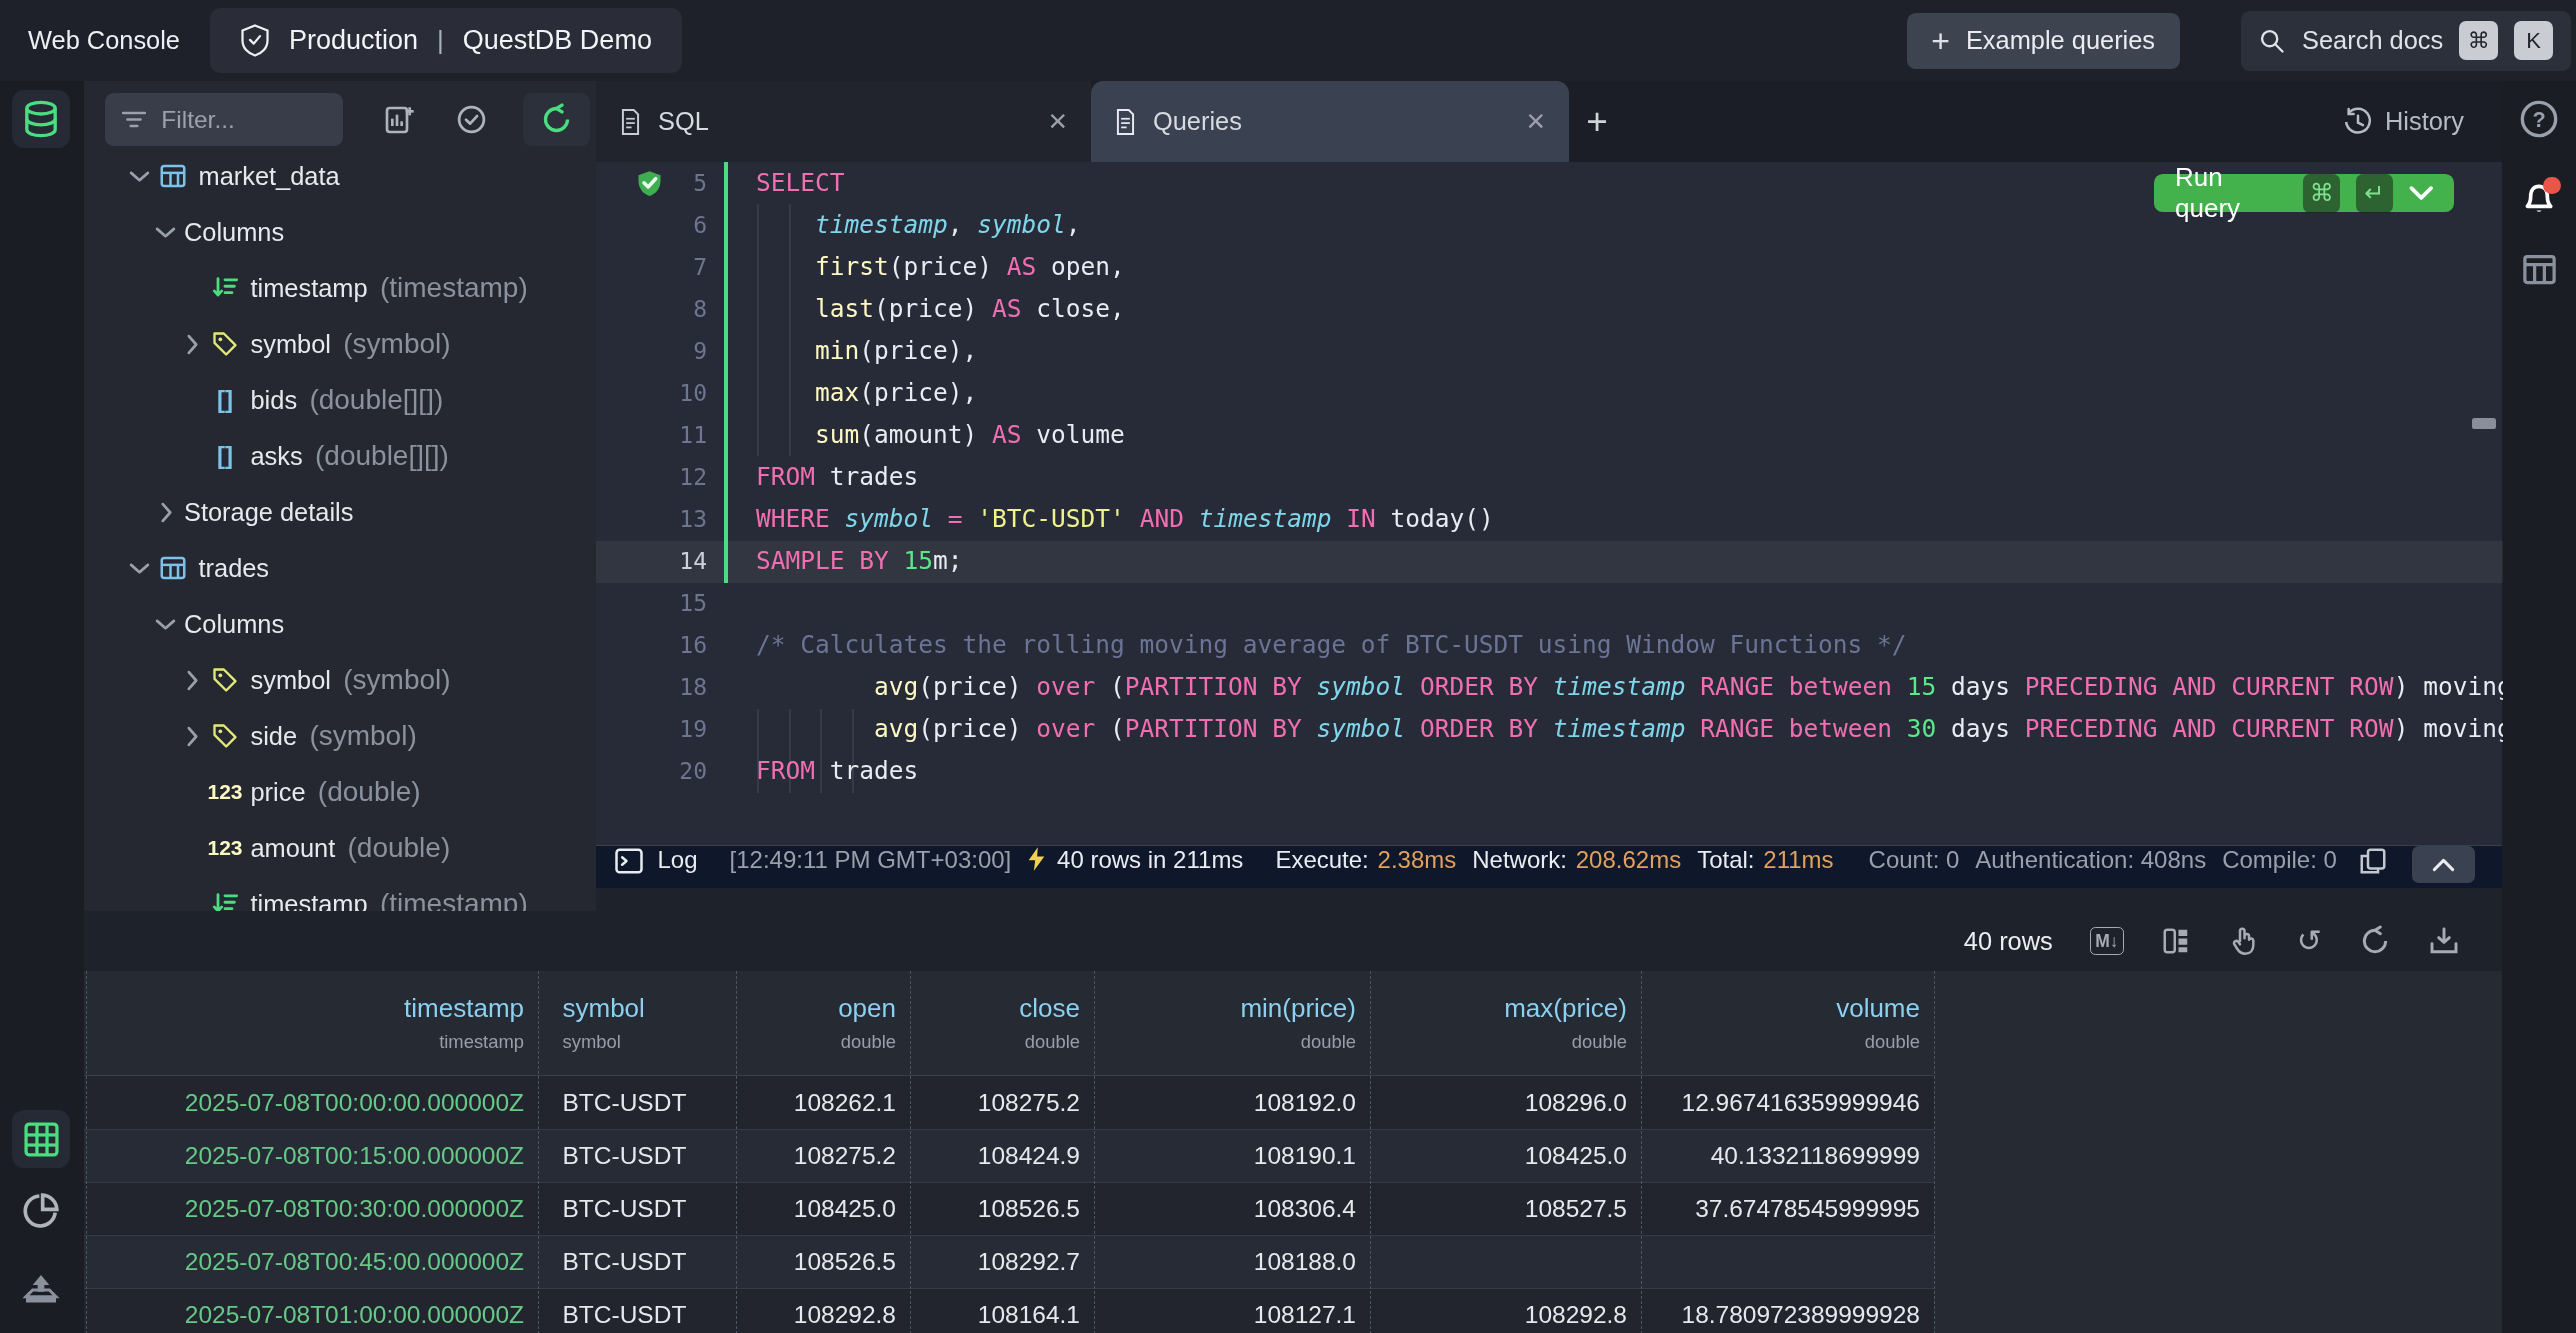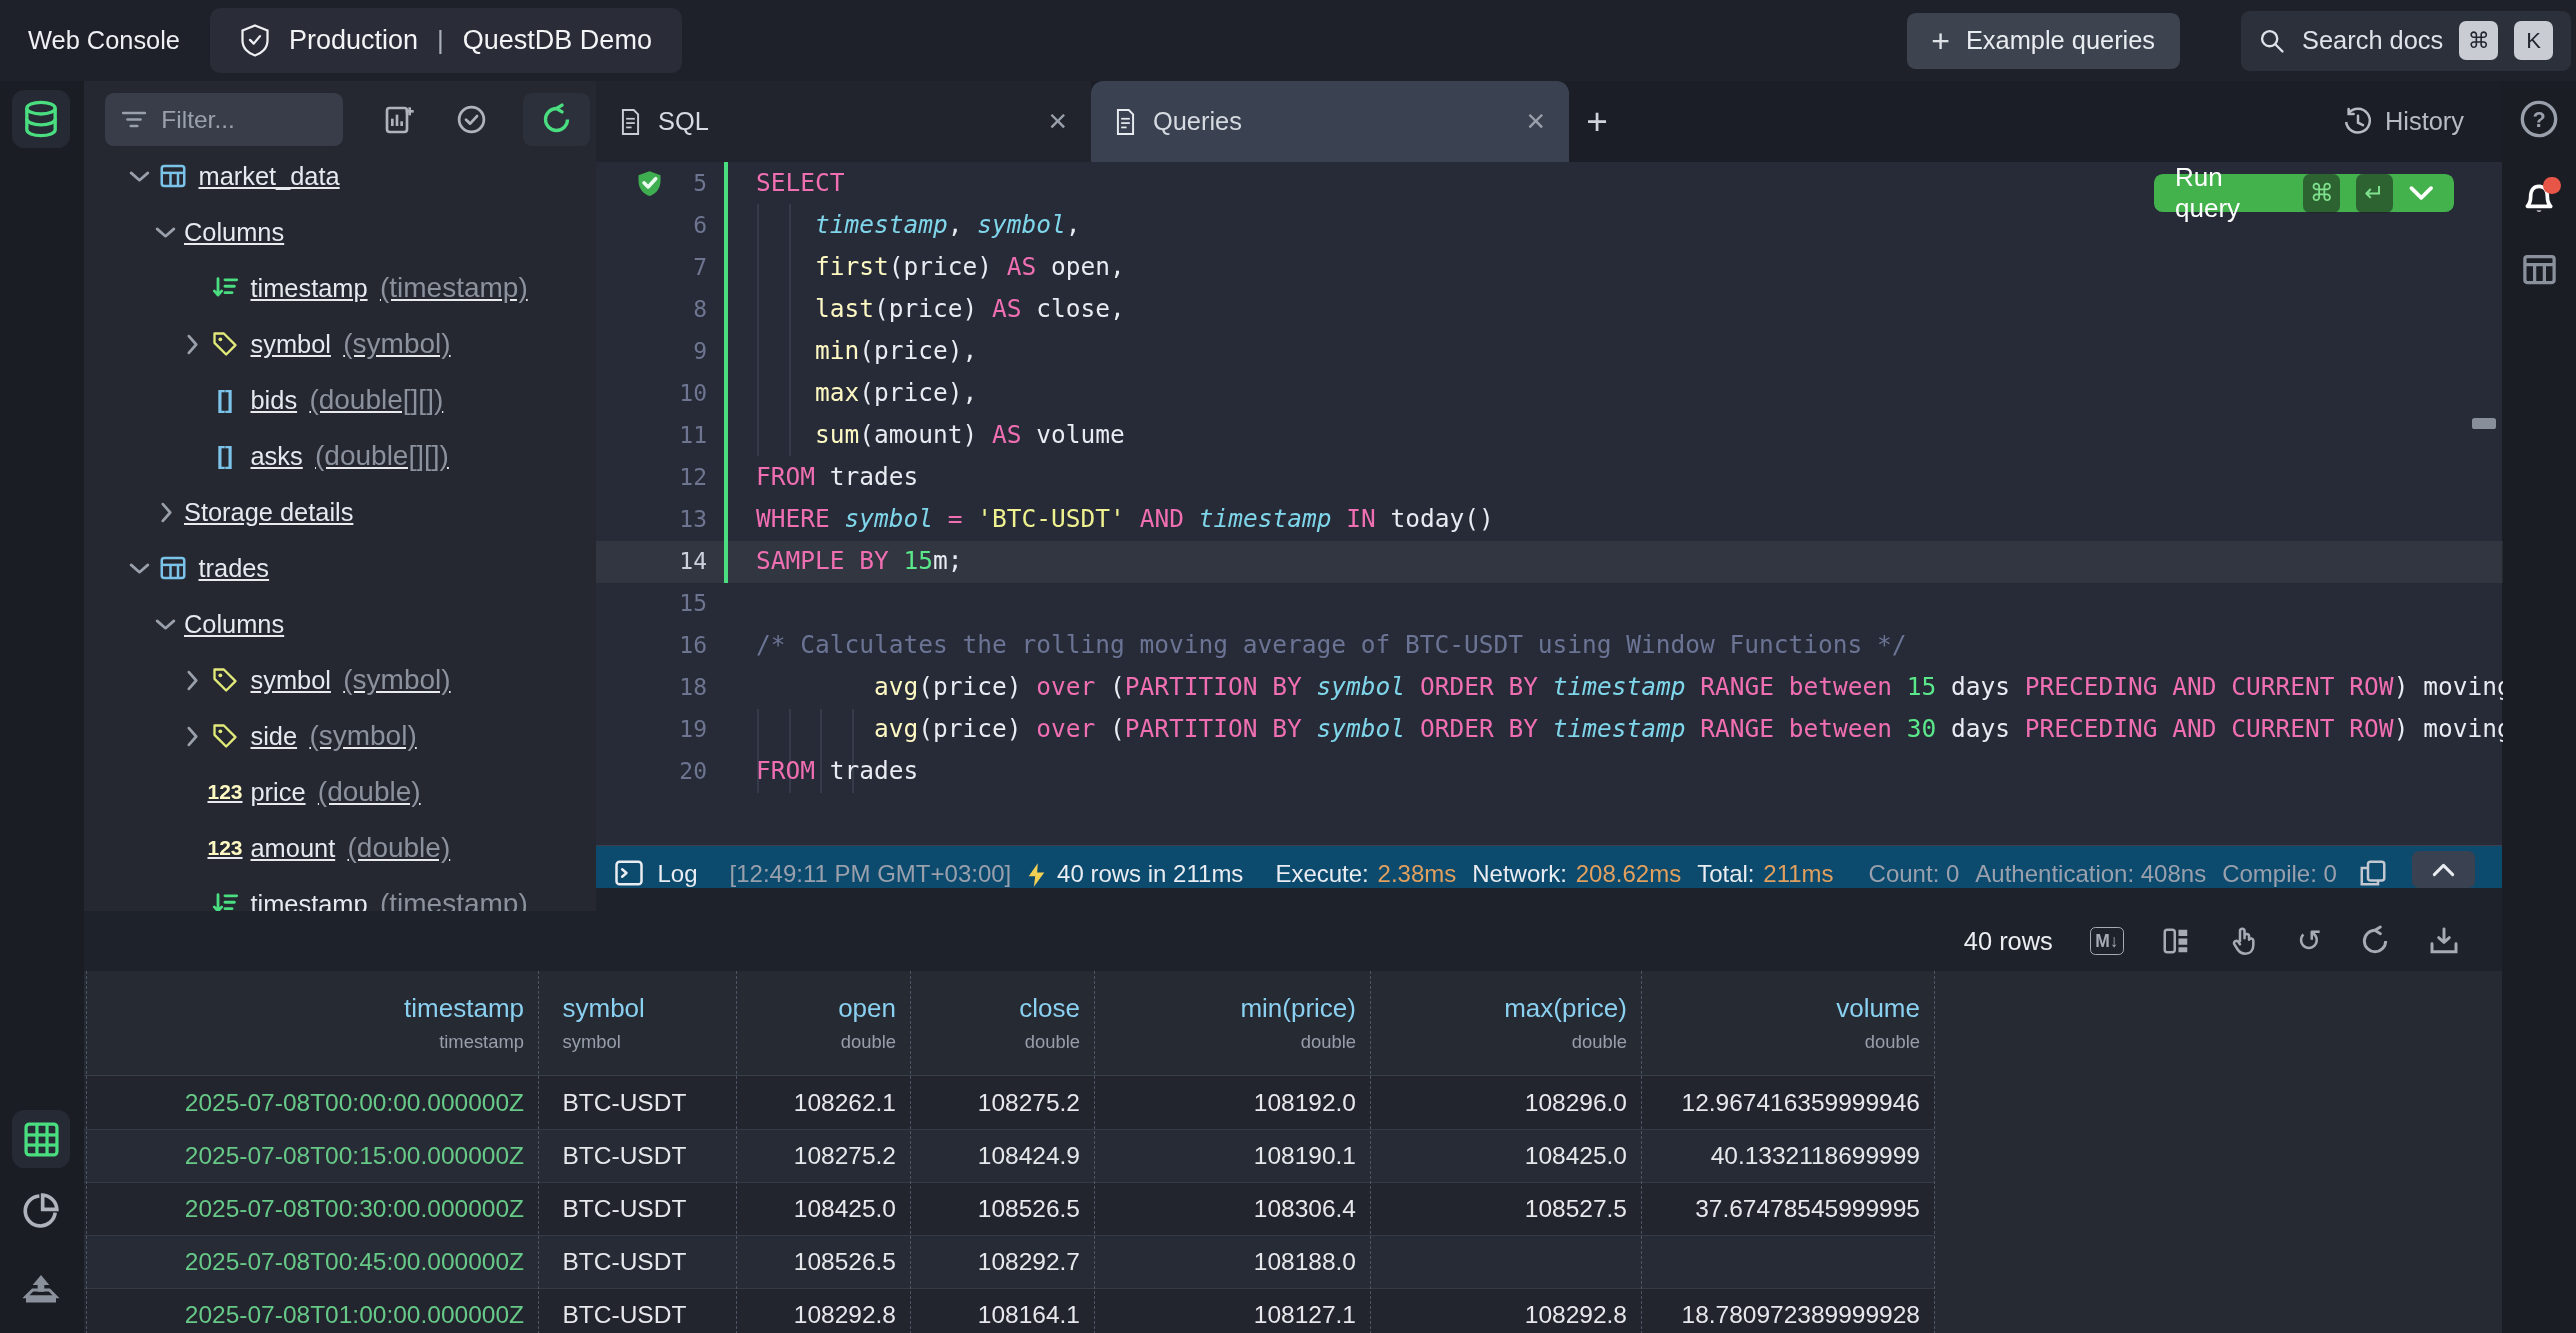--- a/index.html
+++ b/index.html
@@ -33,21 +33,21 @@
   .sidebar{position:absolute;left:84px;top:81px;width:512px;height:831px;background:#252831;overflow:hidden;}
   .sidebar-top{margin-top:12.3px;height:53px;display:flex;align-items:center;}
   .filter-box{margin-left:21px;width:238px;height:53px;background:#383d49;border-radius:8.8px;
           display:flex;align-items:center;gap:12.3px;padding:0 16px;box-sizing:border-box;}
   .filter-box input{background:transparent;border:0;outline:none;width:149px;
           font-family:"Liberation Sans",sans-serif;font-size:24.5px;color:#cfd3da;}
   .filter-box input::placeholder{color:#9ba1ac;}
   .sb-icon{margin-left:40px;display:flex;align-items:center;justify-content:center;}
   .sb-refresh{margin-left:35px;width:67px;height:53px;background:#2b303b;border-radius:8.8px;
           display:flex;align-items:center;justify-content:center;}
-  .tree{margin-top:1.8px;text-decoration:underline;}
+  .tree{margin-top:1.8px;}
   .tree-row{height:56px;display:flex;align-items:center;font-size:25.4px;color:#e6e9ee;white-space:nowrap;}
   .tree-row .chev{width:23px;display:flex;justify-content:center;margin-right:7px;flex:none;}
   .tree-row .spacer{width:30px;flex:none;}
   .tree-row .ticon{width:30px;display:flex;justify-content:center;margin-right:10.5px;flex:none;}
   .tree-row .ttype{color:#8b919d;font-size:28px;margin-left:12.3px;}
   .tk-brackets{color:#7cc3ea;font-size:24px;font-weight:bold;}
   .tk-num123{color:#fef9c3;font-size:21px;font-weight:bold;letter-spacing:0px;}
 
   
   .editor-col{position:absolute;left:596px;top:81px;width:1907px;height:831px;background:#272b37;}
@@ -79,22 +79,22 @@
 
   .runbtn{position:absolute;left:1558px;top:93px;width:300px;height:38px;background:#44b24c;
        border-radius:8.8px;display:flex;align-items:center;gap:16px;padding:0 21px;box-sizing:border-box;z-index:5;}
   .runbtn .run-label{font-size:26px;color:#ffffff;}
   .runkbd{width:39px;height:39px;background:rgba(25,35,25,.55);border-radius:7px;color:#7fe08d;
        display:flex;align-items:center;justify-content:center;font-size:24px;}
   .runbtn .run-chev{margin-left:auto;}
   .sb-thumb{position:absolute;right:7px;top:337px;width:24.5px;height:10.5px;background:#9aa0ab;
        border-radius:2.6px;opacity:.85;z-index:6;}
 
-  .logbar{position:absolute;left:0;bottom:24px;width:1907px;height:42px;background:#0c4a6e;
-       border-top:0.9px solid #3a3f4b;display:flex;align-items:flex-end;font-size:24px;white-space:nowrap;}
+  .logbar{position:absolute;left:0;bottom:24px;width:1907px;height:42px;background:#0f172a;
+       border-top:0.9px solid #3a3f4b;display:flex;align-items:flex-start;font-size:24px;white-space:nowrap;}
   .logbar .lg{color:#99a0ac;} .logbar .lw{color:#e9ecf1;} .logbar .lo{color:#e2a05e;}
   .log-chev{width:63px;height:37px;background:#3a4150;border-radius:7px;display:flex;
        align-items:center;justify-content:center;margin:0 28px 0 24.5px;}
   .editor-foot{position:absolute;left:0;bottom:0;width:1907px;height:24px;background:#1e222b;}
 
   
   .rail-right{position:absolute;left:2502px;top:81px;width:74px;height:1253px;background:#1a1d24;
        display:flex;flex-direction:column;align-items:center;}
 
   

